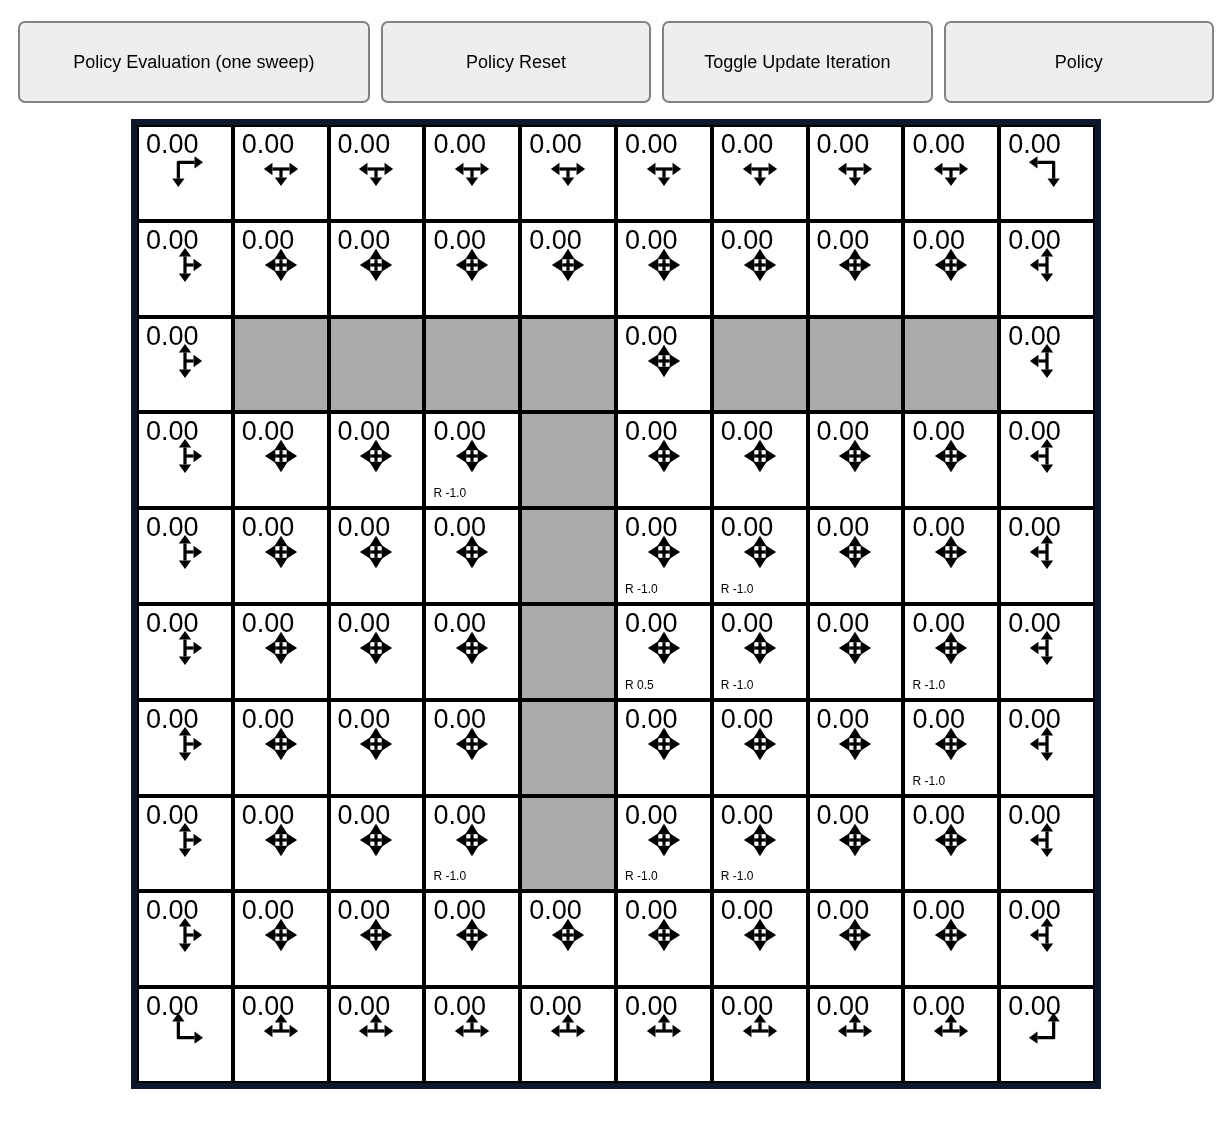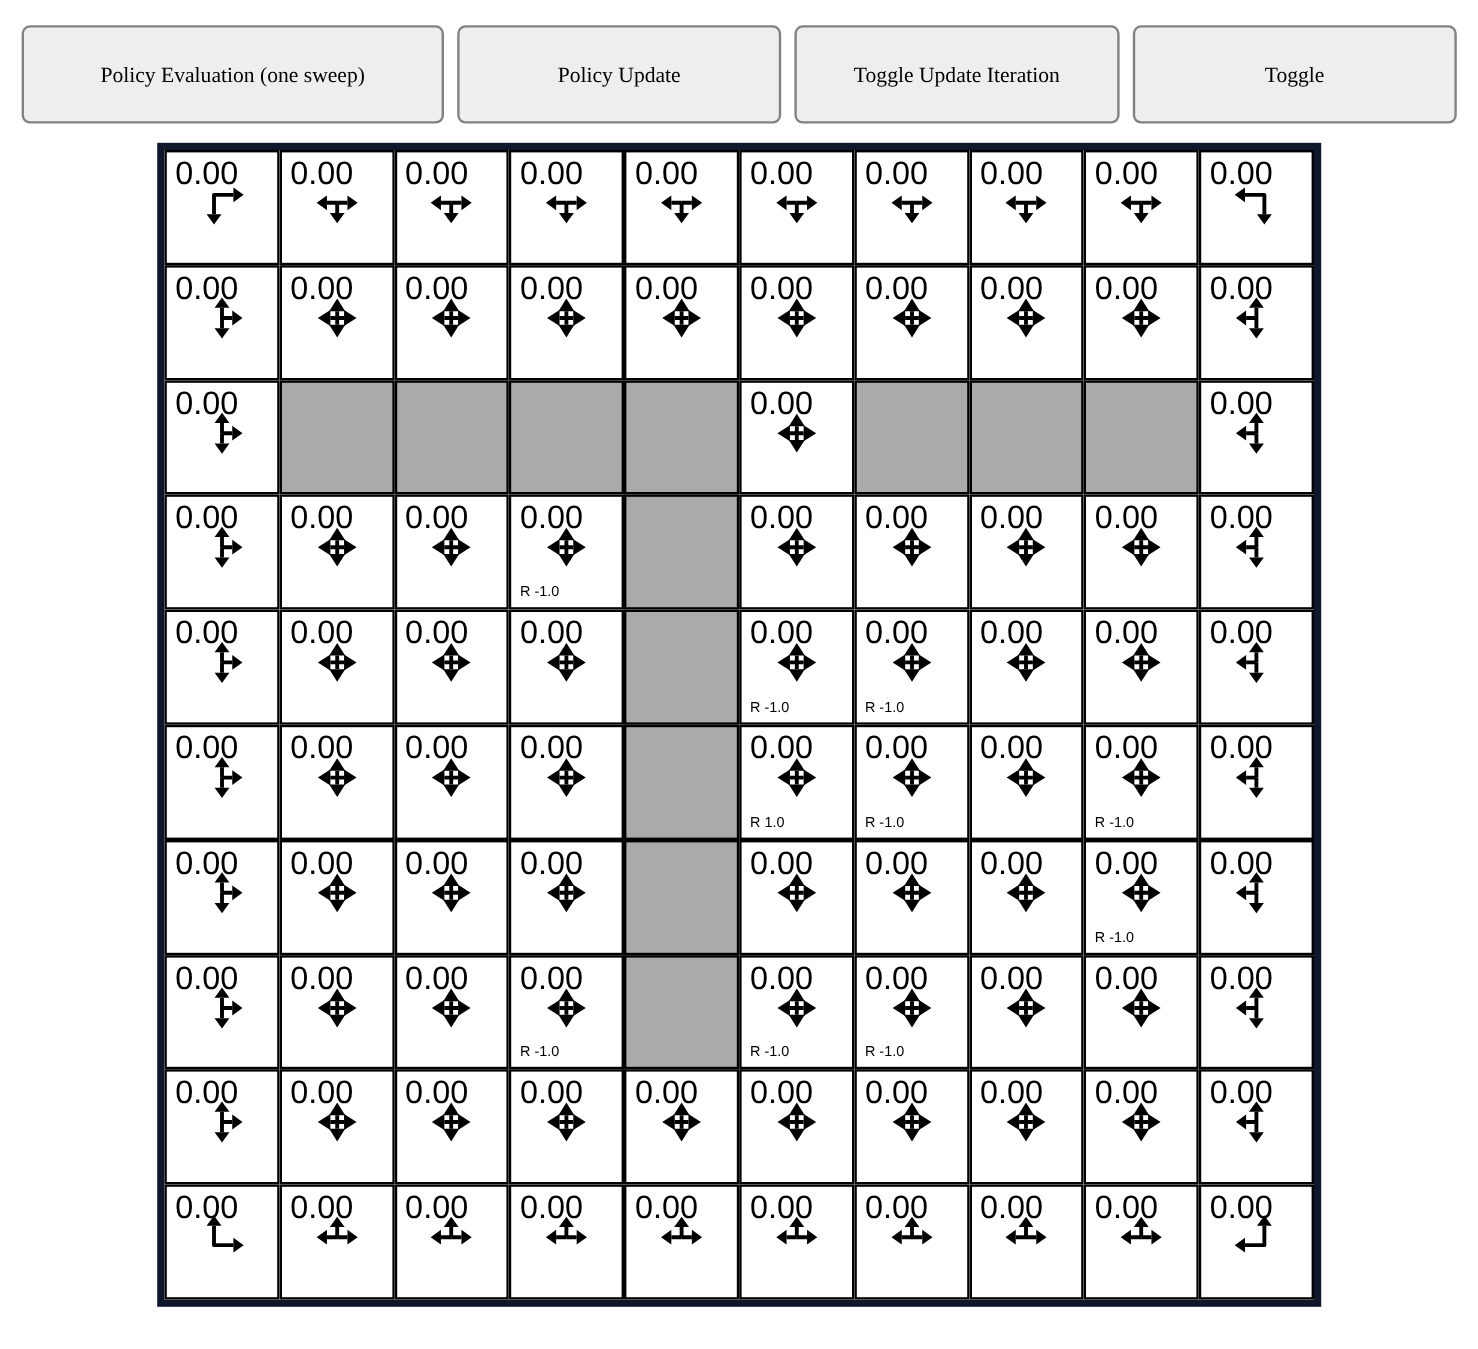--- a/index.html
+++ b/index.html
@@ -12,21 +12,21 @@
   .toolbar{
     display:flex;
     gap:11px;
     margin:21px 18px 0 18px;
   }
   .btn{
     height:82px;
     background:#eeeeee;
     border:2px solid #828282;
     border-radius:7px;
-    font-family:Liberation Serif, serif;
+    font-family:Liberation Sans, sans-serif;
     font-size:18px;
     color:#000;
     cursor:pointer;
     flex:1;
   }
   .btn.wide{flex:1.32;}
   .grid{
     width:958px;height:958px;
     margin:16px auto 26px auto;
     border:6px solid #0f172a;
@@ -57,23 +57,23 @@
     top:23px;left:50%;
     transform:translateX(-50%);
     width:38px;height:38px;
   }
 </style>
 </head>
 <body>
 
 <div class="toolbar">
   <button class="btn wide">Policy Evaluation (one sweep)</button>
-  <button class="btn">Policy Update</button>
+  <button class="btn">Policy Reset</button>
   <button class="btn">Toggle Update Iteration</button>
-  <button class="btn">Toggle</button>
+  <button class="btn">Policy</button>
 </div>
 
 <div class="grid">
     <div class="cell">
       <span class="val">0.00</span>
       <svg viewBox="0 0 40 40" class="pol">
         <path d="M30 13 L13 13 L13 30" fill="none" stroke="#000" stroke-width="3.4" stroke-linejoin="round"></path>
         <polygon points="39,13 30,19.5 30,6.5" fill="#000"></polygon>
         <polygon points="13,39 6.5,30 19.5,30" fill="#000"></polygon>
       </svg>
@@ -629,21 +629,21 @@
       <svg viewBox="0 0 40 40" class="pol">
         <line x1="20" y1="20" x2="20" y2="14" stroke="#000" stroke-width="3.4"></line>
         <line x1="20" y1="20" x2="20" y2="26" stroke="#000" stroke-width="3.4"></line>
         <line x1="20" y1="20" x2="14" y2="20" stroke="#000" stroke-width="3.4"></line>
         <line x1="20" y1="20" x2="26" y2="20" stroke="#000" stroke-width="3.4"></line>
         <polygon points="20,3 27,14 13,14" fill="#000"></polygon>
         <polygon points="20,37 13,26 27,26" fill="#000"></polygon>
         <polygon points="3,20 14,13 14,27" fill="#000"></polygon>
         <polygon points="37,20 26,27 26,13" fill="#000"></polygon>
       </svg>
-      <span class="rew">R 1.0</span>
+      <span class="rew">R 0.5</span>
     </div>
     <div class="cell">
       <span class="val">0.00</span>
       <svg viewBox="0 0 40 40" class="pol">
         <line x1="20" y1="20" x2="20" y2="14" stroke="#000" stroke-width="3.4"></line>
         <line x1="20" y1="20" x2="20" y2="26" stroke="#000" stroke-width="3.4"></line>
         <line x1="20" y1="20" x2="14" y2="20" stroke="#000" stroke-width="3.4"></line>
         <line x1="20" y1="20" x2="26" y2="20" stroke="#000" stroke-width="3.4"></line>
         <polygon points="20,3 27,14 13,14" fill="#000"></polygon>
         <polygon points="20,37 13,26 27,26" fill="#000"></polygon>

